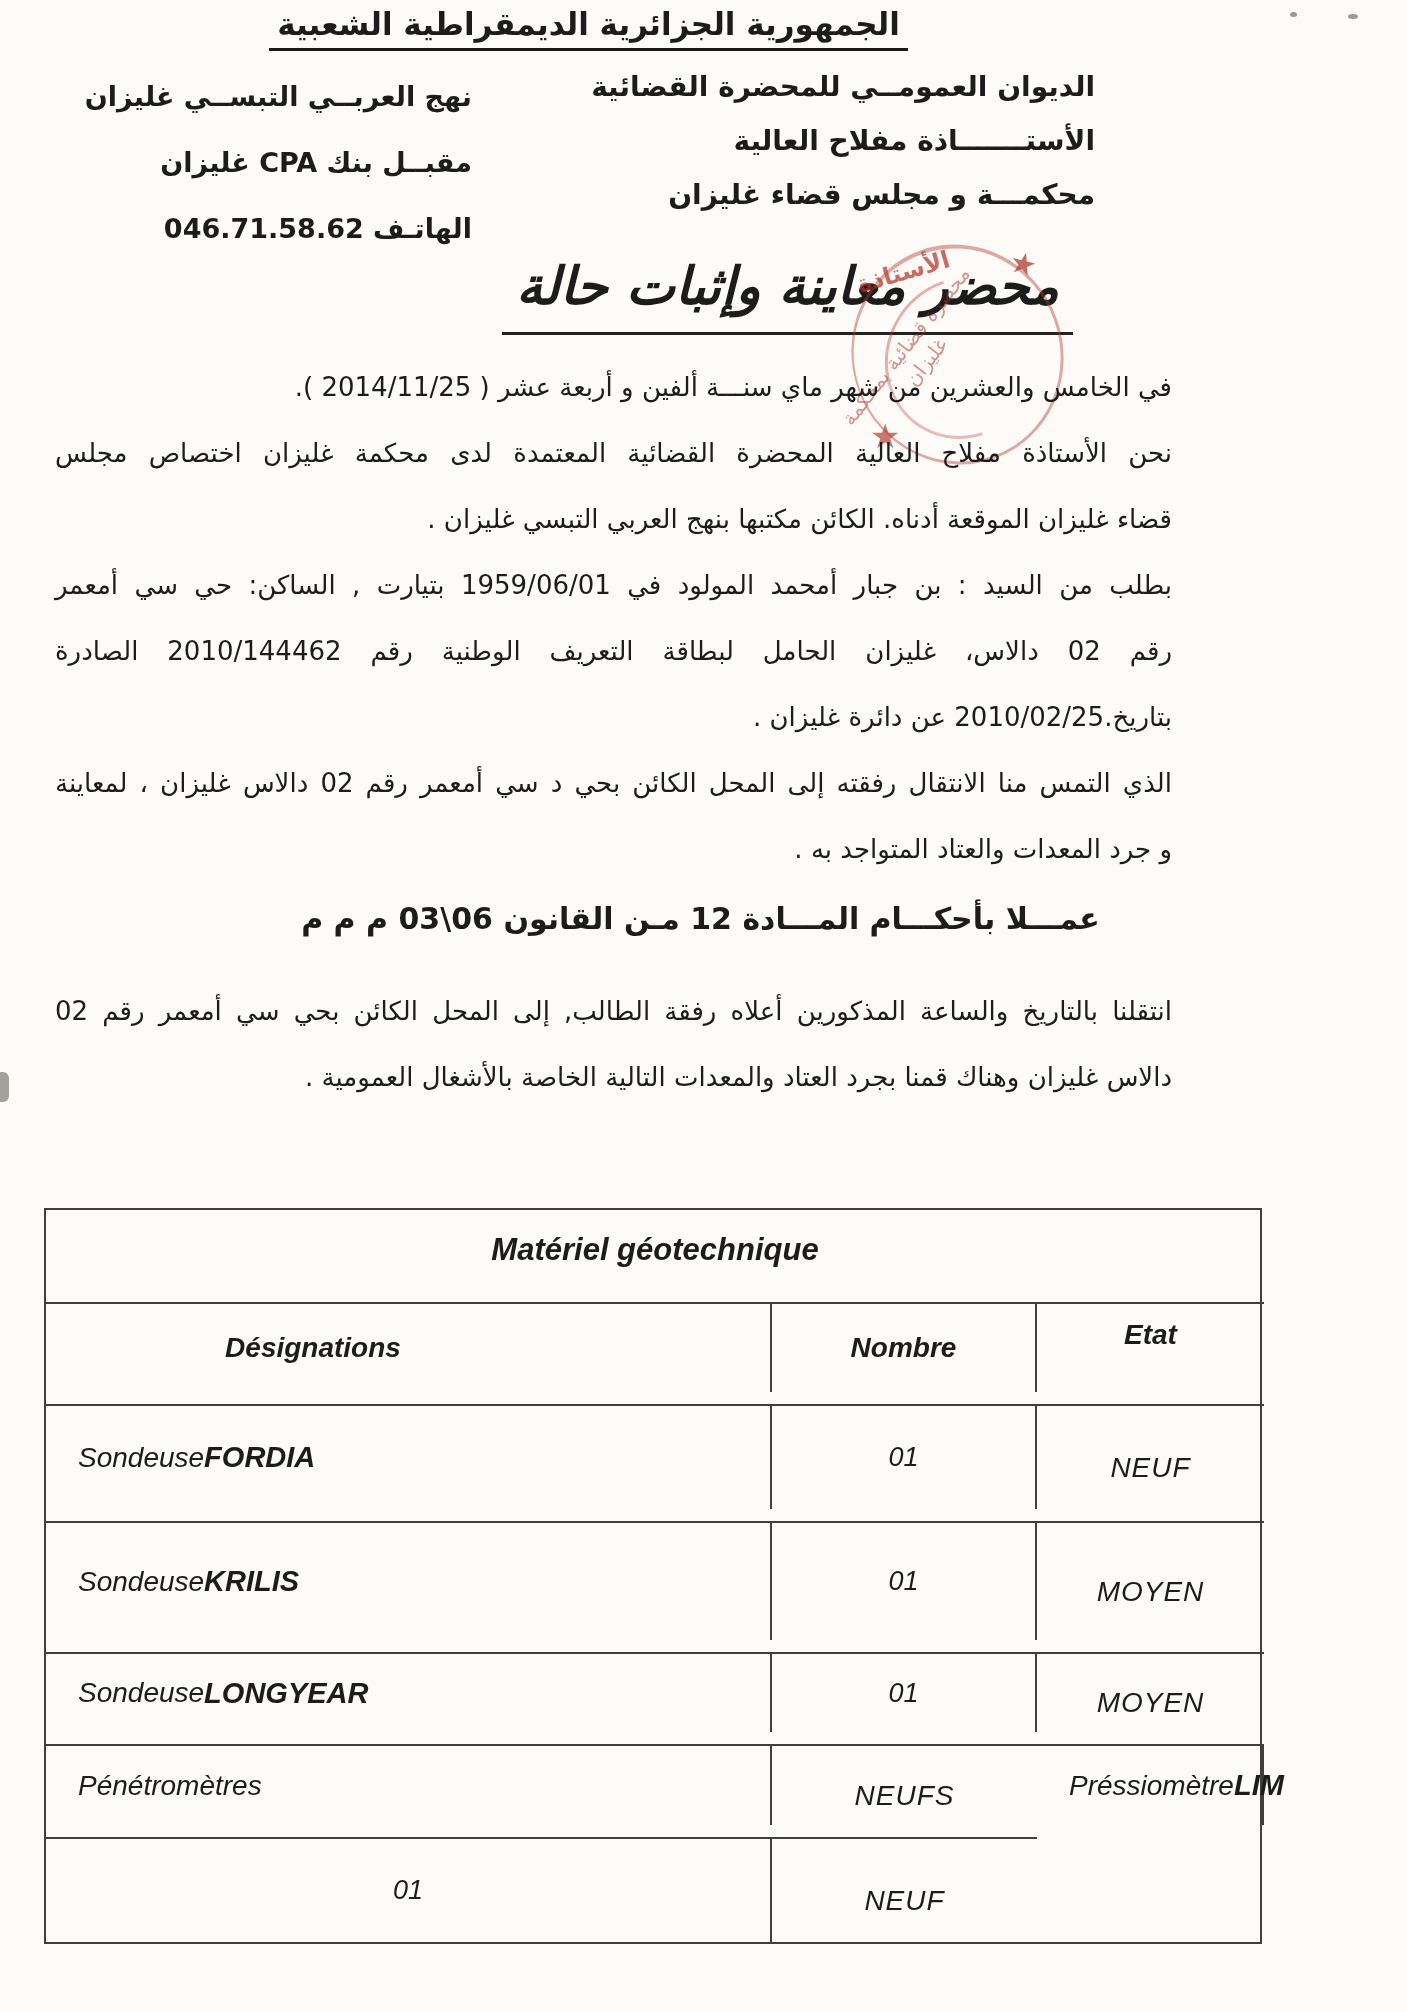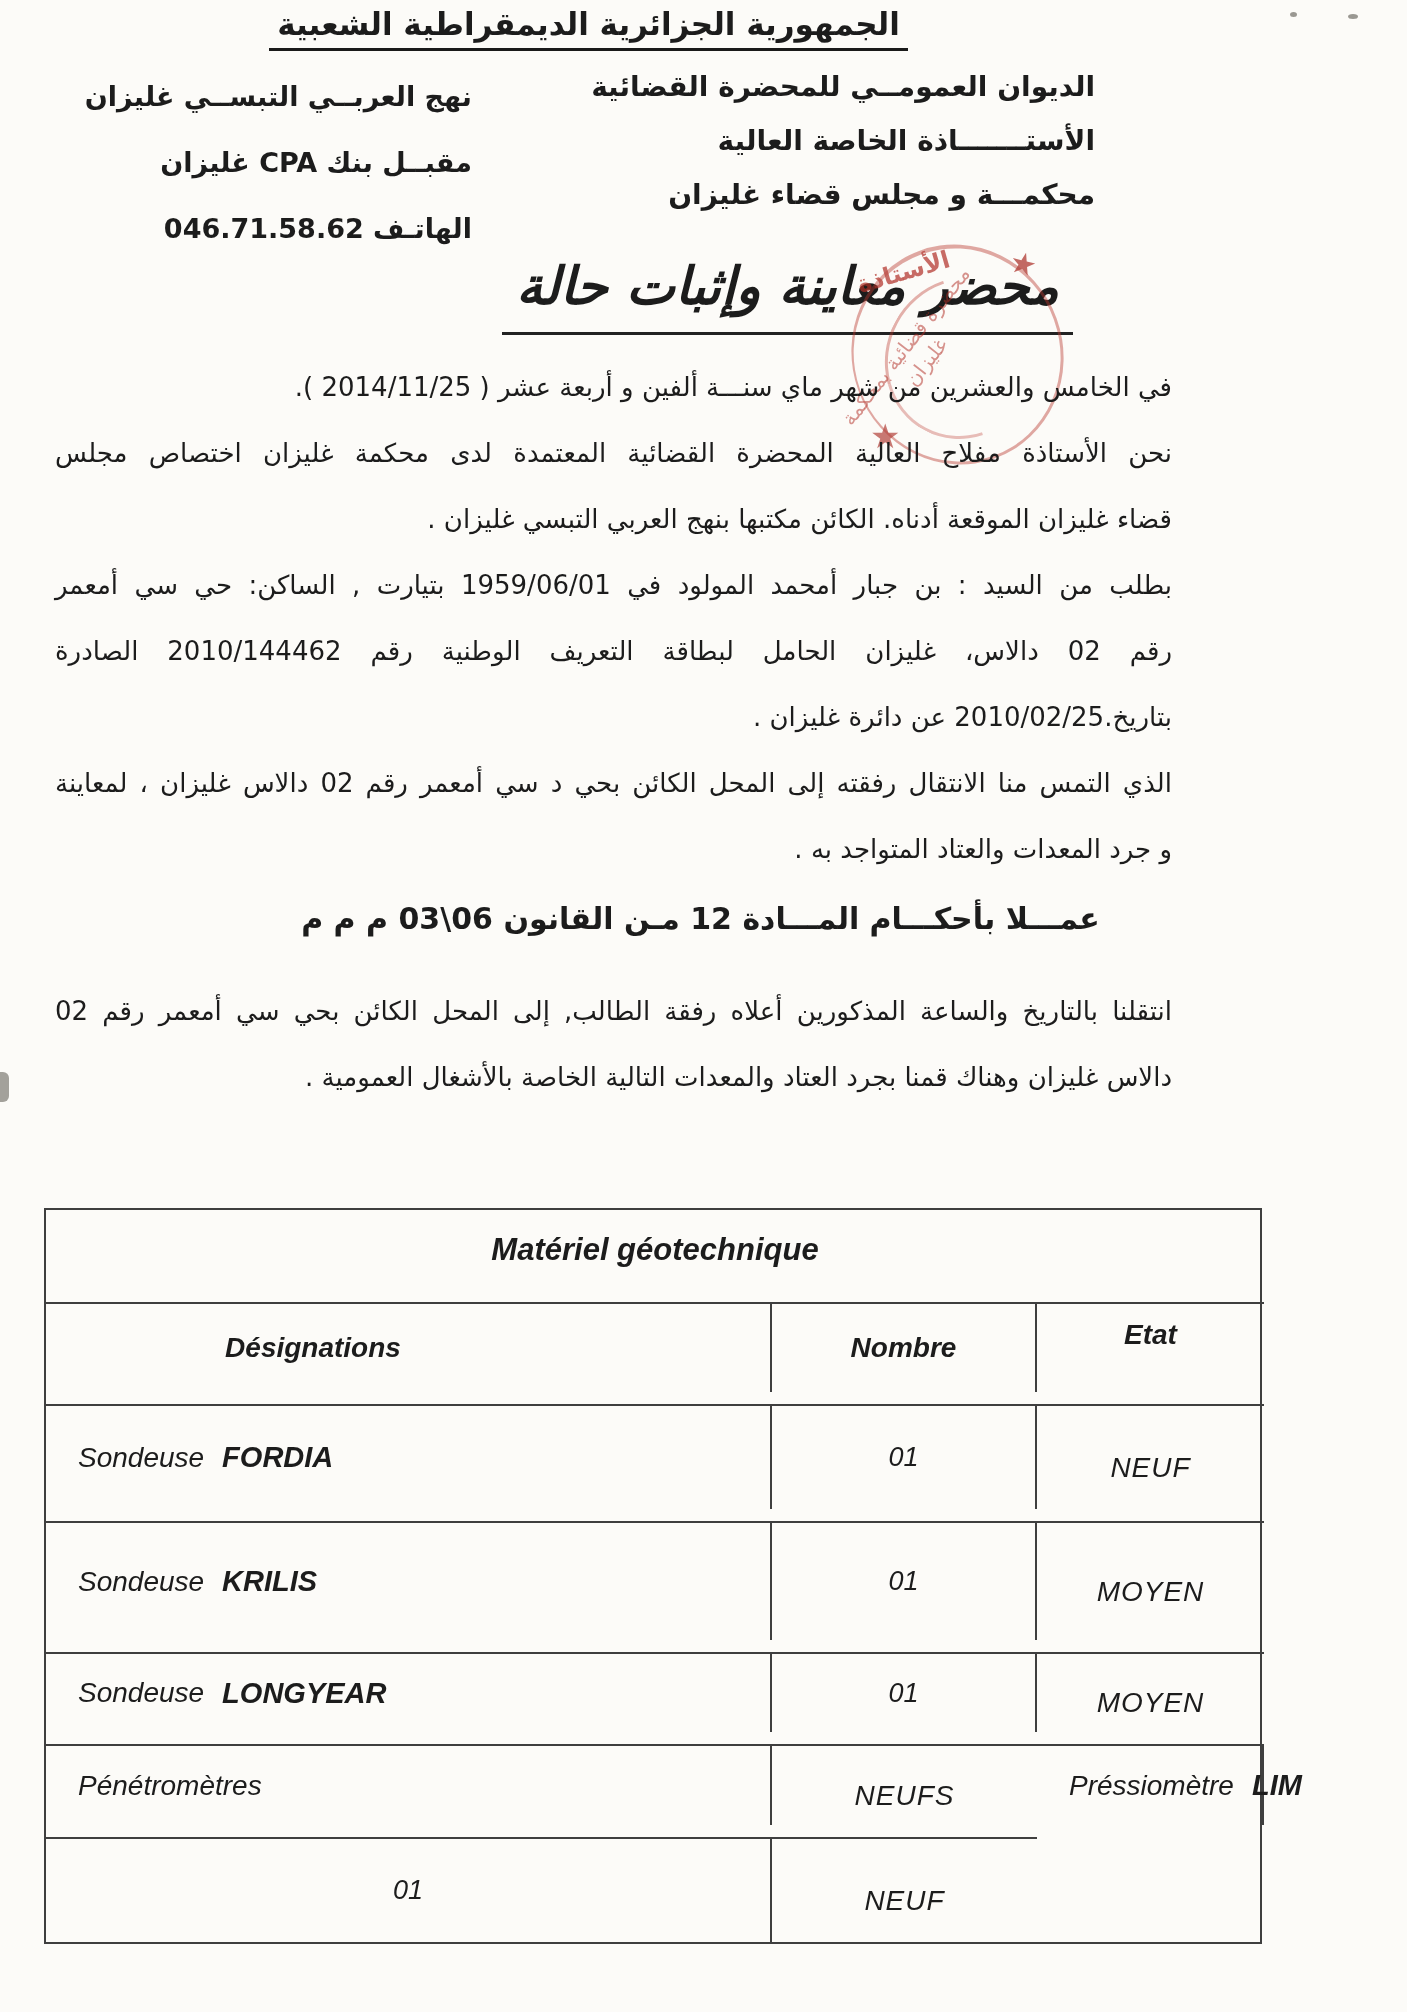--- a/index.html
+++ b/index.html
@@ -48,21 +48,21 @@
         grid-template-rows:80px 102px 117px 131px 92px 93px 117px;
         border:2px solid #3f3f3f;box-sizing:border-box;
         font-family:Liberation Sans, sans-serif;font-style:italic;}
   .t-title{grid-column:1/4;display:flex;align-items:center;justify-content:center;
         font-size:31px;font-weight:bold;}
   .cell{border-top:2px solid #3f3f3f;box-sizing:border-box;display:flex;align-items:center;margin-top:12px;}
   .vline{border-right:2px solid #3f3f3f;}
   .t-h{justify-content:center;font-size:28px;font-weight:bold;}
   .t-h.des{padding-right:190px;}
   .t-h.etat{padding-bottom:26px;}
-  .c-des{padding-left:32px;font-size:28px;gap:18px;}
+  .c-des{padding-left:32px;font-size:28px;}
   .c-des .brand{font-weight:bold;font-size:29px;}
   .c-num{justify-content:center;font-size:27px;}
   .c-etat{justify-content:center;font-size:28px;padding-top:20px;letter-spacing:1px;}
   
   .speck{position:absolute;background:#9a9892;border-radius:50%;}
   .sp1{left:1290px;top:12px;width:7px;height:5px;}
   .sp2{left:1348px;top:14px;width:10px;height:5px;}
   .edge-mark{position:absolute;left:0;top:1072px;width:9px;height:30px;background:#7d7a74;
         border-radius:0 6px 6px 0;opacity:.7;}
 </style>
@@ -70,21 +70,21 @@
 <body>
 
 <div class="page">
 
   <div class="national-header">
     <span>الجمهورية الجزائرية الديمقراطية الشعبية</span>
   </div>
 
   <div class="office-block">
     <div>الديوان العمومــي للمحضرة القضائية</div>
-    <div>الأستـــــــاذة الخاصة العالية</div>
+    <div>الأستـــــــاذة مفلاح العالية</div>
     <div>محكمـــة و مجلس قضاء غليزان</div>
   </div>
 
   <div class="address-block">
     <div>نهج العربــي التبســي غليزان</div>
     <div>مقبــل بنك CPA غليزان</div>
     <div>الهاتـف 046.71.58.62</div>
   </div>
 
   <div class="doc-title">

